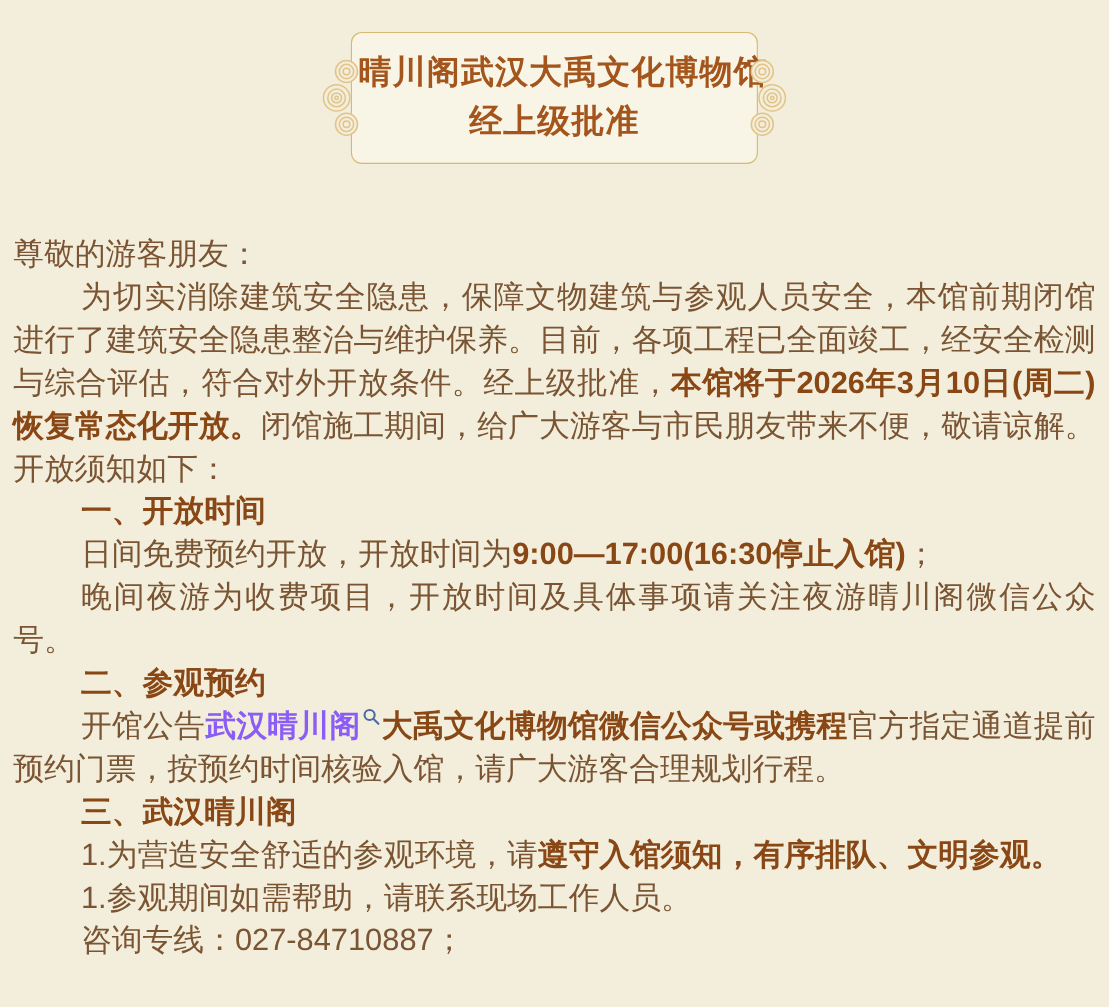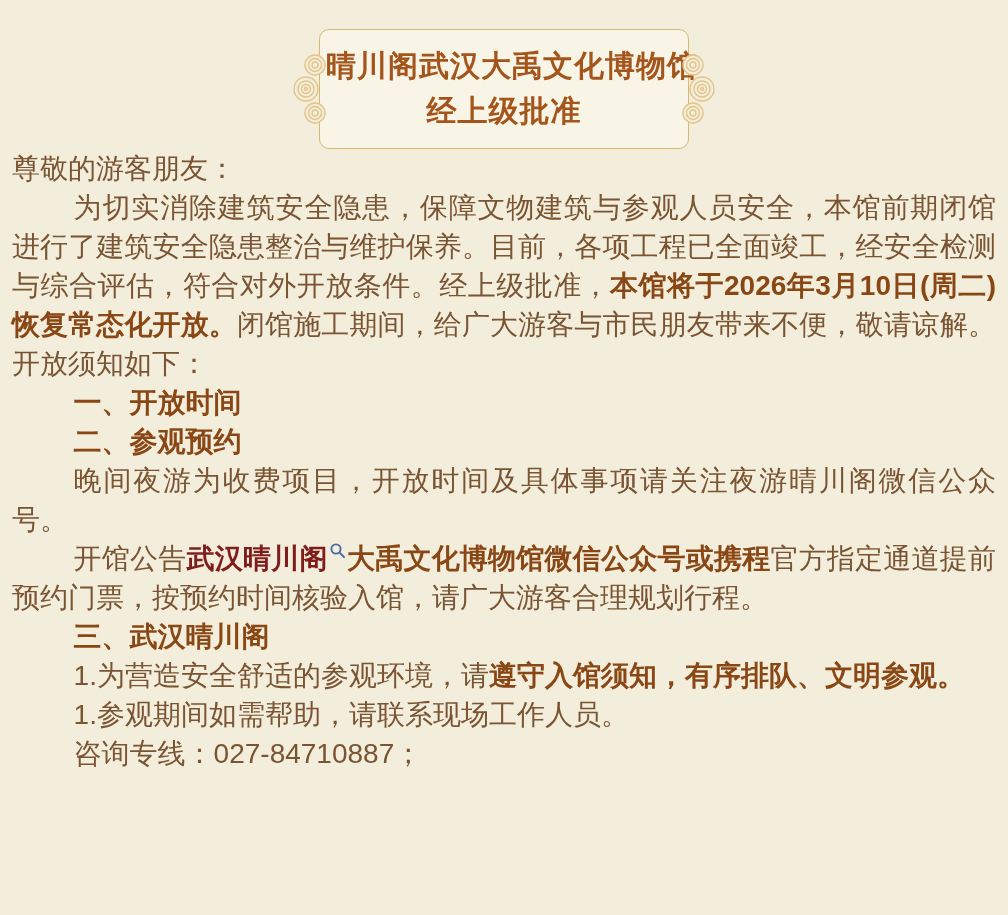--- a/index.html
+++ b/index.html
@@ -37,38 +37,39 @@
     position: absolute;
     top: 50%;
     transform: translateY(-50%);
     width: 40px;
     height: 78px;
   }
   .ornament.left  { left: -27px; }
   .ornament.right { right: -27px; transform: translateY(-50%) scaleX(-1); }
   
   .content {
+    margin-top: 62px;
     padding: 0 12px;
     font-size: 28px;
     line-height: 39px;
     color: #7a5433;
     text-align: justify;
   }
   .content p {
     margin: 0;
     text-indent: 2.2em;
   }
   .content p.no-indent { text-indent: 0; }
   .seg-bold {
     font-weight: bold;
     color: #8a4716;
   }
   .seg-link {
     font-weight: bold;
-    color: #7f1d1d;
+    color: #8b5cf6;
     cursor: pointer;
   }
   .search-sup {
     display: inline-block;
     vertical-align: 9px;
     margin: 0 1px;
     cursor: pointer;
   }
   .search-sup svg { display: block; }
 </style>
@@ -105,22 +106,23 @@
     </g>
   </svg>
   <div class="title-line">晴川阁武汉大禹文化博物馆</div>
   <div class="title-line">经上级批准</div>
 </div>
 
 <div class="content" id="content">
     <p class="no-indent"><span>尊敬的游客朋友：</span></p>
     <p><span>为切实消除建筑安全隐患，保障文物建筑与参观人员安全，本馆前期闭馆进行了建筑安全隐患整治与维护保养。目前，各项工程已全面竣工，经安全检测与综合评估，符合对外开放条件。经上级批准，</span><span class="seg-bold">本馆将于2026年3月10日(周二)恢复常态化开放。</span><span>闭馆施工期间，给广大游客与市民朋友带来不便，敬请谅解。开放须知如下：</span></p>
     <p><span class="seg-bold">一、开放时间</span></p>
+    <p><span>日间免费预约开放，开放时间为</span><span class="seg-bold">9:00—17:00(16:30停止入馆)</span><span>；</span></p>
+    <p><span>晚间夜游为收费项目，开放时间及具体事项请关注夜游晴川阁微信公众号。</span></p>
     <p><span class="seg-bold">二、参观预约</span></p>
-    <p><span>晚间夜游为收费项目，开放时间及具体事项请关注夜游晴川阁微信公众号。</span></p>
     <p><span>开馆公告</span><span class="seg-link">武汉晴川阁</span><span class="search-sup"><svg width="17" height="17" viewBox="0 0 17 17" xmlns="http://www.w3.org/2000/svg">
           <circle cx="7" cy="7" r="4.6" fill="none" stroke="#4b69a3" stroke-width="1.9"></circle>
           <line x1="10.6" y1="10.6" x2="15" y2="15" stroke="#4b69a3" stroke-width="1.9" stroke-linecap="round"></line>
         </svg></span><span class="seg-bold">大禹文化博物馆微信公众号或携程</span><span>官方指定通道提前预约门票，按预约时间核验入馆，请广大游客合理规划行程。</span></p>
     <p><span class="seg-bold">三、武汉晴川阁</span></p>
     <p><span>1.为营造安全舒适的参观环境，请</span><span class="seg-bold">遵守入馆须知，有序排队、文明参观。</span></p>
     <p><span>1.参观期间如需帮助，请联系现场工作人员。</span></p>
     <p><span>咨询专线：027-84710887；</span></p>
     <p></p>
   </div>

